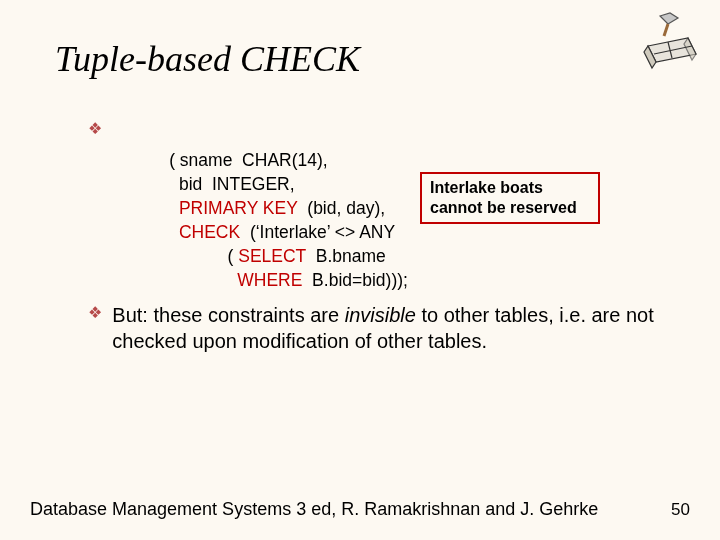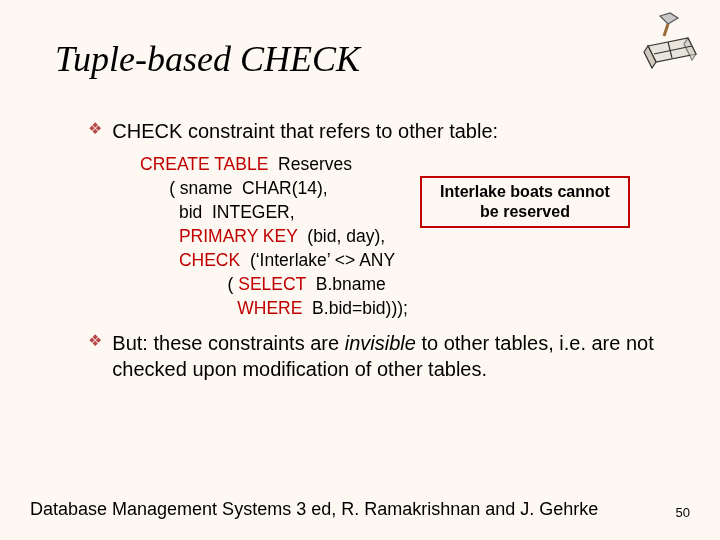--- a/index.html
+++ b/index.html
@@ -54,43 +54,42 @@
     font-size: 17.5px;
     line-height: 24px;
     font-family: Arial, Helvetica, sans-serif;
   }
   .code-block .line { white-space: pre; }
   .kw { color: #c00000; }
   .callout {
     position: absolute;
     left: 280px;
     top: 24px;
-    width: 210px;
+    width: 180px;
     border: 2px solid #c00000;
     padding: 4px 8px;
     font-size: 16px;
     font-weight: bold;
     line-height: 20px;
     background: #fdf9f2;
-    text-align: center;
   }
   .second-bullet {
     margin-top: 10px;
   }
   .footer-left {
     position: absolute;
     left: 30px;
     bottom: 20px;
     font-size: 18px;
   }
   .footer-right {
     position: absolute;
     right: 30px;
     bottom: 20px;
-    font-size: 13px;
+    font-size: 17px;
   }
 </style>
 </head>
 <body>
 
 <div class="title">Tuple-based CHECK</div>
 
 <div class="corner-art">
   <svg viewBox="0 0 70 70" width="70" height="70">
     <g stroke="#555" stroke-width="1.2" fill="#ddd">
@@ -104,25 +103,23 @@
       <line x1="24" y1="44" x2="62" y2="36"></line>
       <line x1="38" y1="32" x2="42" y2="48"></line>
     </g>
   </svg>
 </div>
 
 <div class="content">
 
   <div class="bullet-row">
     <span class="bullet">❖</span>
-    <span class="bullet-text">CHECK constraint that refers to other table:</span>
   </div>
 
   <div class="code-block">
-    <div class="line"><span class="kw">CREATE TABLE</span><span>  Reserves</span></div>
     <div class="line">      ( sname  CHAR(14),</div>
     <div class="line">        bid  INTEGER,</div>
     <div class="line">        <span class="kw">PRIMARY KEY</span><span>  (bid, day),</span></div>
     <div class="line">        <span class="kw">CHECK</span><span>  (‘Interlake’ &lt;&gt; ANY</span></div>
     <div class="line">                  ( <span class="kw">SELECT</span><span>  B.bname</span></div>
     <div class="line">                    <span class="kw">WHERE</span><span>  B.bid=bid)));</span></div>
 
     <div class="callout">Interlake boats cannot be reserved</div>
   </div>
 

